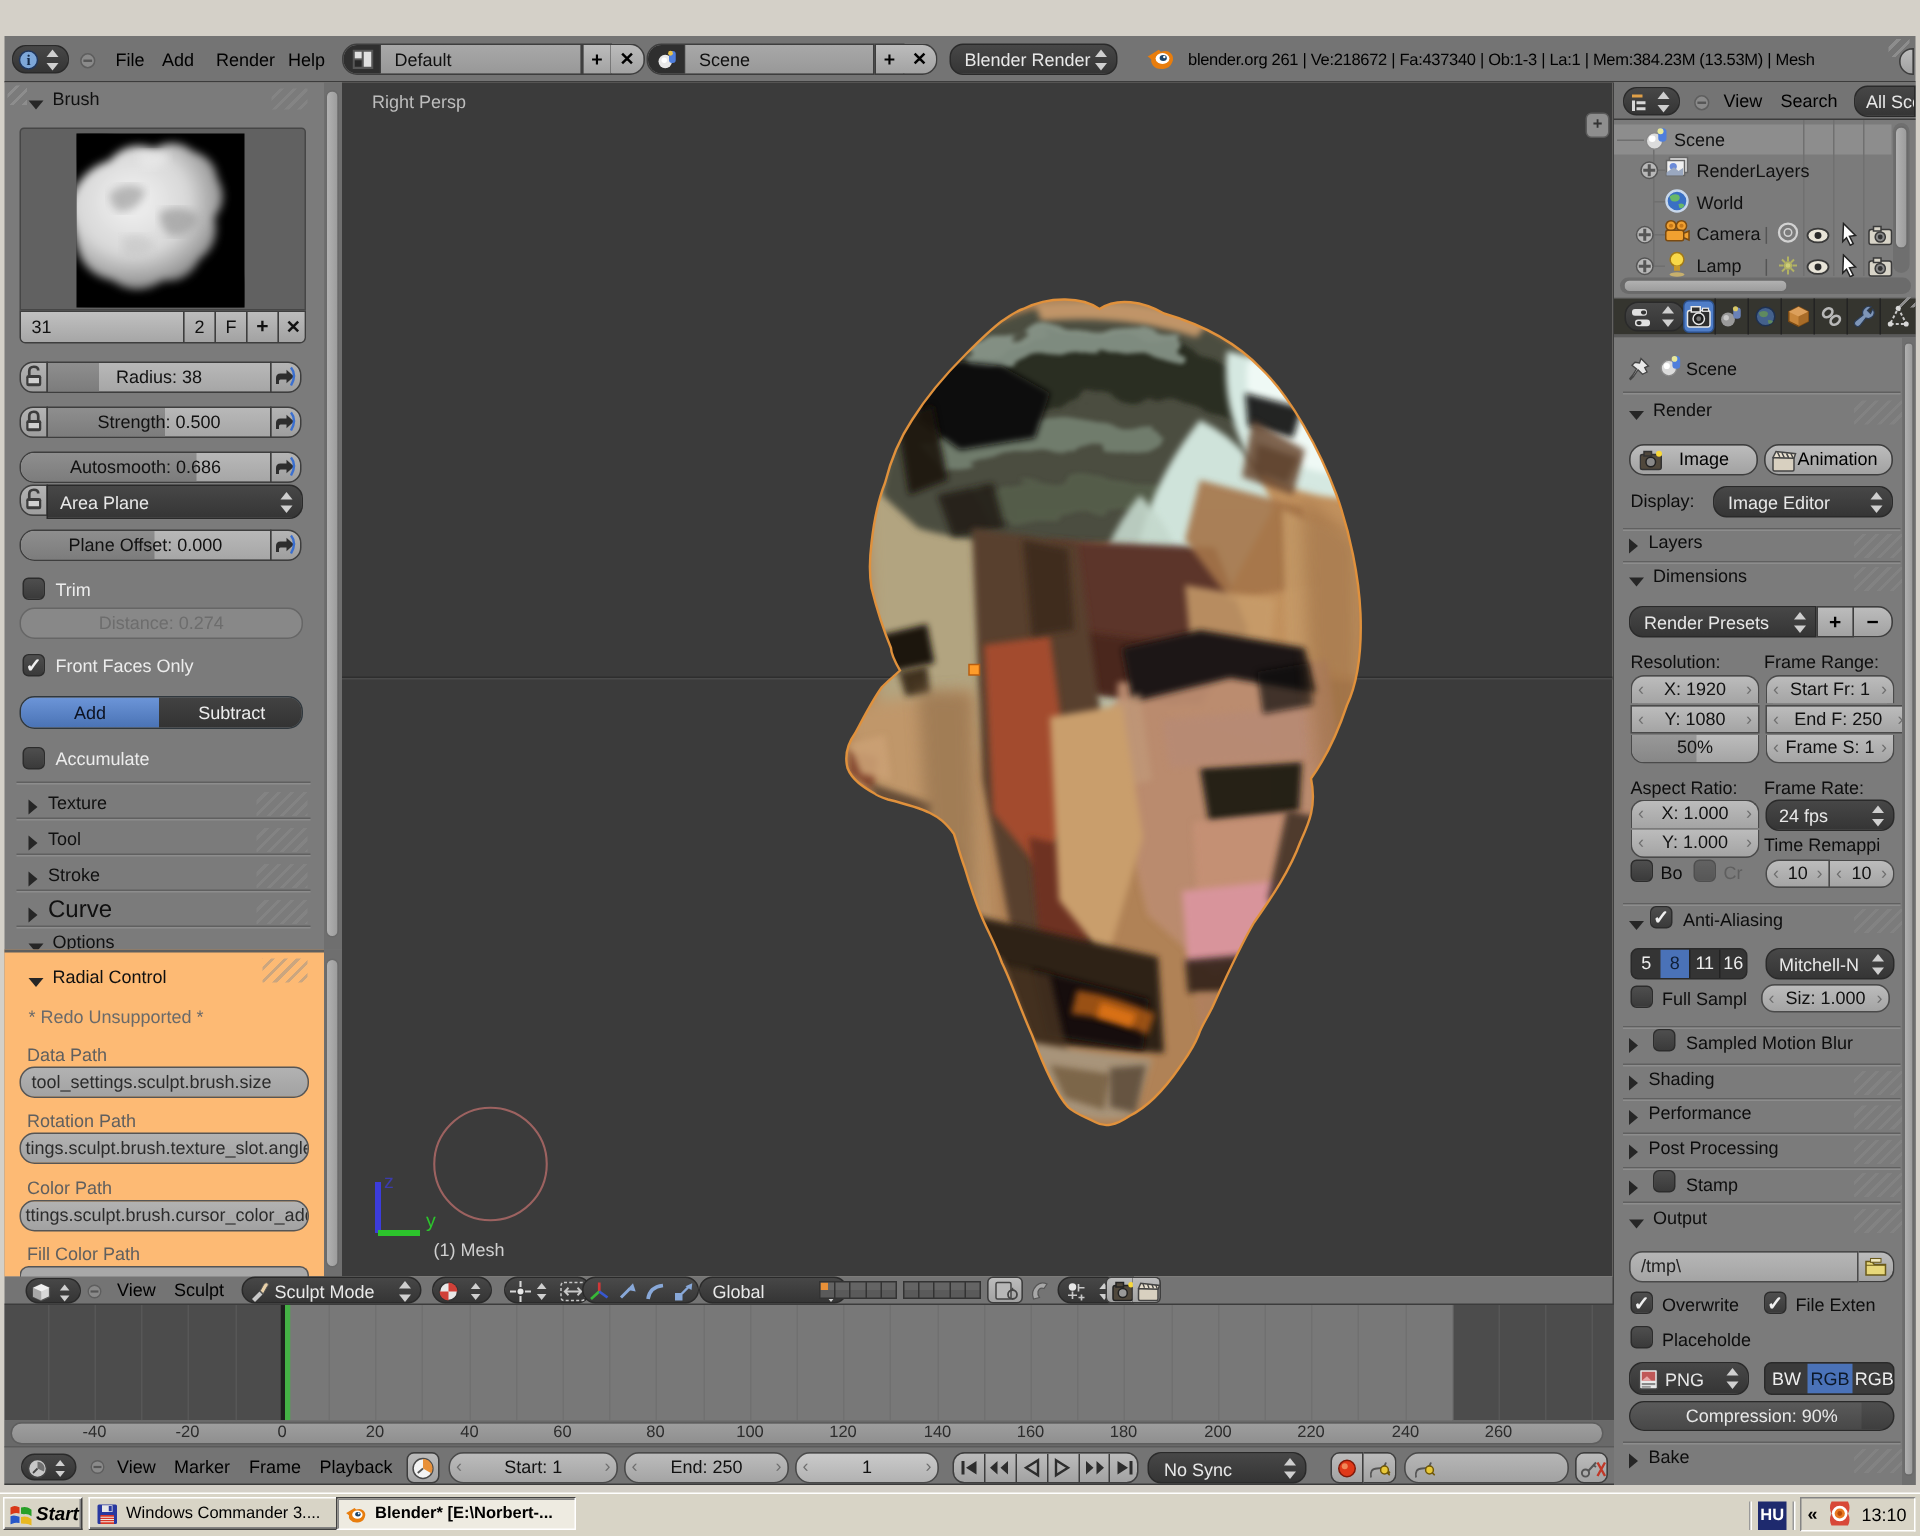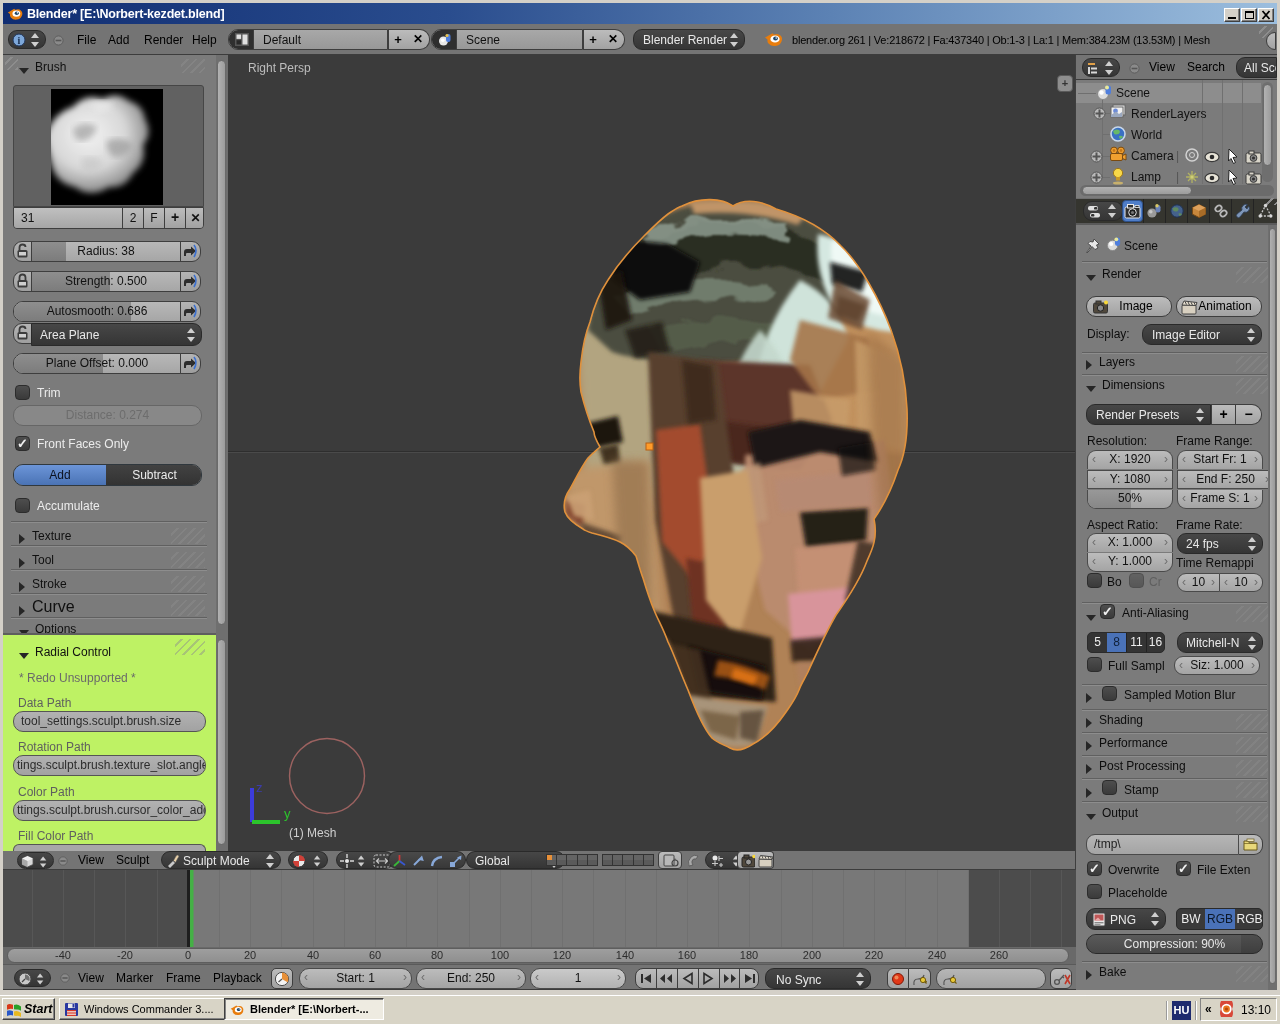--- a/index.html
+++ b/index.html
@@ -34,41 +34,20 @@
 #d3hdr{left:3px;top:851px;width:1073px;height:19px}
 #rightcol{left:1076px;top:55px;width:201px;height:935px;background:#7b7b7b}
 #timeline{left:3px;top:870px;width:1073px;height:120px;background:#7b7b7b}
 #taskbar{left:0;top:995px;width:1280px;height:29px;background:#d8d4c6;border-top:1px solid #fff}
 .tbtn{top:2px;height:22px;background:#d8d4c6;border:1px solid #404040;border-top-color:#fff;border-left-color:#fff;box-shadow:inset -1px -1px 0 #848484;font-size:11px;color:#000}
 </style></head>
 <body>
 <div id="root">
 <div class="abs" id="winframe"></div>
 
-<div class="abs" id="titlebar">
-  <svg class="abs" style="left:4px;top:3px" width="17" height="17" viewBox="0 0 20 20">
-        <path d="M10 4.5 Q14 3 16.5 5.5 Q19 8 17.5 11.5 Q16 15.5 11.5 16 Q7 16.5 4.5 13.5 Q3 11.5 3.5 9.5 L1 7.5 Q6 7 8 5.5 Z" fill="#e87d0d"></path>
-        <path d="M1.2 7.6 L8.5 3.2 L10.5 5.2 L5 8.8 Z" fill="#e87d0d"></path>
-        <ellipse cx="11" cy="9" rx="4.6" ry="3.6" fill="#fff"></ellipse>
-        <ellipse cx="11.5" cy="8.6" rx="2.4" ry="2" fill="#1c4468"></ellipse>
-        <circle cx="12.2" cy="8" r=".8" fill="#fff"></circle>
-      </svg>
-  <div class="abs" id="titletext">Blender* [E:\Norbert-kezdet.blend]</div>
-  <div class="abs winbtn" style="left:1221px">
-        <div style="position:absolute;left:3px;bottom:2px;width:8px;height:2px;background:#000"></div>
-      </div>
-  <div class="abs winbtn" style="left:1238px">
-        <div style="position:absolute;left:3px;top:2px;width:9px;height:8px;border:1px solid #000;border-top-width:2px"></div>
-      </div>
-  <div class="abs winbtn" style="left:1255px">
-        <svg width="14" height="12" viewBox="0 0 14 12" style="position:absolute;left:0;top:0">
-          <path d="M3.5 2 L10.5 10 M10.5 2 L3.5 10" stroke="#000" stroke-width="1.8"></path>
-        </svg>
-      </div>
-</div>
 
 <div class="abs hdr" id="infohdr">
   <div class="abs dk" style="left:5px;top:6px;width:38px;height:19px">
     <svg class="abs" style="left:3px;top:2px" width="14" height="14" viewBox="0 0 14 14">
           <circle cx="7" cy="7" r="6" fill="#7da7d9" stroke="#20365c"></circle>
           <text x="7" y="10.5" font-size="10" font-weight="bold" text-anchor="middle" fill="#142a4a" font-family="Liberation Serif">i</text>
         </svg>
     <div class="updn"></div>
   </div>
   <svg class="abs" style="left:50px;top:11px" width="11" height="11" viewBox="0 0 11 11">
@@ -238,21 +217,21 @@
   <div class="abs stripes" style="left:168px;top:497px;width:34px;height:16px;opacity:.45"></div>
   <div class="abs sep" style="left:8px;top:514px;width:196px"></div>
   <div class="abs" style="left:16px;top:523px"><span class="tri trir"></span><span class="lbb" style="font-size:12px;position:relative;top:-4px">Stroke</span></div>
   <div class="abs stripes" style="left:168px;top:521px;width:34px;height:16px;opacity:.45"></div>
   <div class="abs sep" style="left:8px;top:538px;width:196px"></div>
   <div class="abs" style="left:16px;top:547px"><span class="tri trir"></span><span class="lbb" style="font-size:16px;position:relative;top:-4px">Curve</span></div>
   <div class="abs stripes" style="left:168px;top:545px;width:34px;height:16px;opacity:.45"></div>
   <div class="abs sep" style="left:8px;top:562px;width:196px"></div>
   <div class="abs" style="left:16px;top:567px"><span class="tri trid"></span><span class="lbb" style="font-size:12px;position:relative;top:-3px">Options</span></div>
 
-  <div class="abs" style="left:0;top:578px;width:213px;height:218px;background:#bef264;border-top:2px solid #5e5e5e">
+  <div class="abs" style="left:0;top:578px;width:213px;height:218px;background:#fdba74;border-top:2px solid #5e5e5e">
     <div class="abs stripes" style="left:172px;top:4px;width:30px;height:16px;opacity:.45"></div>
     <div class="abs" style="left:16px;top:10px"><span class="tri trid"></span><span class="lbb" style="font-size:12px;position:relative;top:-3px">Radial Control</span></div>
     <div class="abs" style="left:16px;top:36px;color:#6a6a6a;font-size:12px">* Redo Unsupported *</div>
     <div class="abs" style="left:15px;top:61px;color:#5f5f5f;font-size:12px">Data Path</div>
     <div class="abs" style="left:10px;top:76px;width:193px;height:21px;background:linear-gradient(#b2b2b2,#a2a2a2);border:1px solid #555;border-radius:10px;color:#2c2c2c;font-size:12px;line-height:19px;padding-left:7px;white-space:nowrap;overflow:hidden">tool_settings.sculpt.brush.size</div>
     <div class="abs" style="left:15px;top:105px;color:#5f5f5f;font-size:12px">Rotation Path</div>
     <div class="abs" style="left:10px;top:120px;width:193px;height:21px;background:linear-gradient(#b2b2b2,#a2a2a2);border:1px solid #555;border-radius:10px;color:#2c2c2c;font-size:12px;line-height:19px;padding-left:3px;white-space:nowrap;overflow:hidden">tings.sculpt.brush.texture_slot.angle</div>
     <div class="abs" style="left:15px;top:150px;color:#5f5f5f;font-size:12px">Color Path</div>
     <div class="abs" style="left:10px;top:165px;width:193px;height:21px;background:linear-gradient(#b2b2b2,#a2a2a2);border:1px solid #555;border-radius:10px;color:#2c2c2c;font-size:12px;line-height:19px;padding-left:3px;white-space:nowrap;overflow:hidden">ttings.sculpt.brush.cursor_color_add</div>
     <div class="abs" style="left:15px;top:194px;color:#5f5f5f;font-size:12px">Fill Color Path</div>

